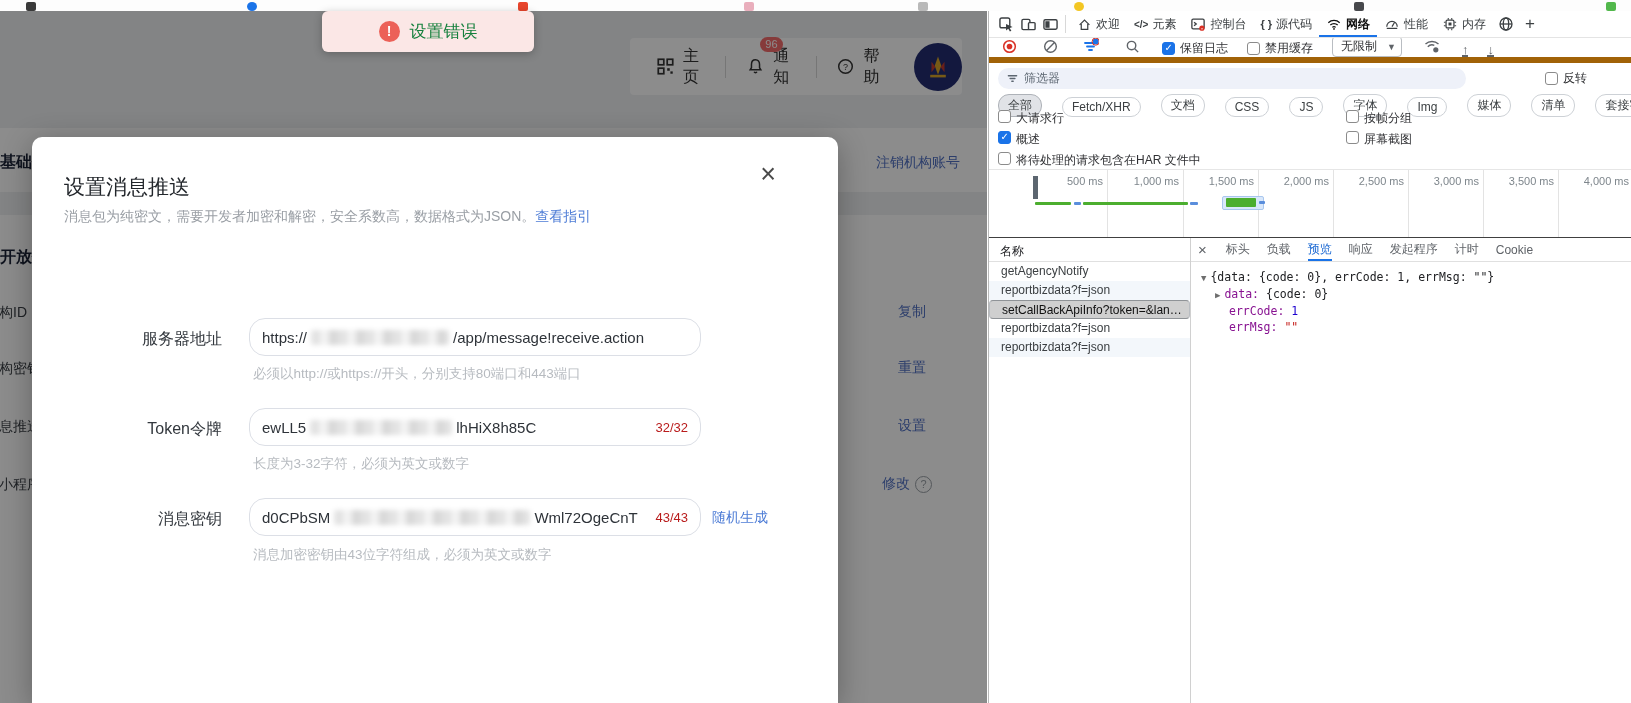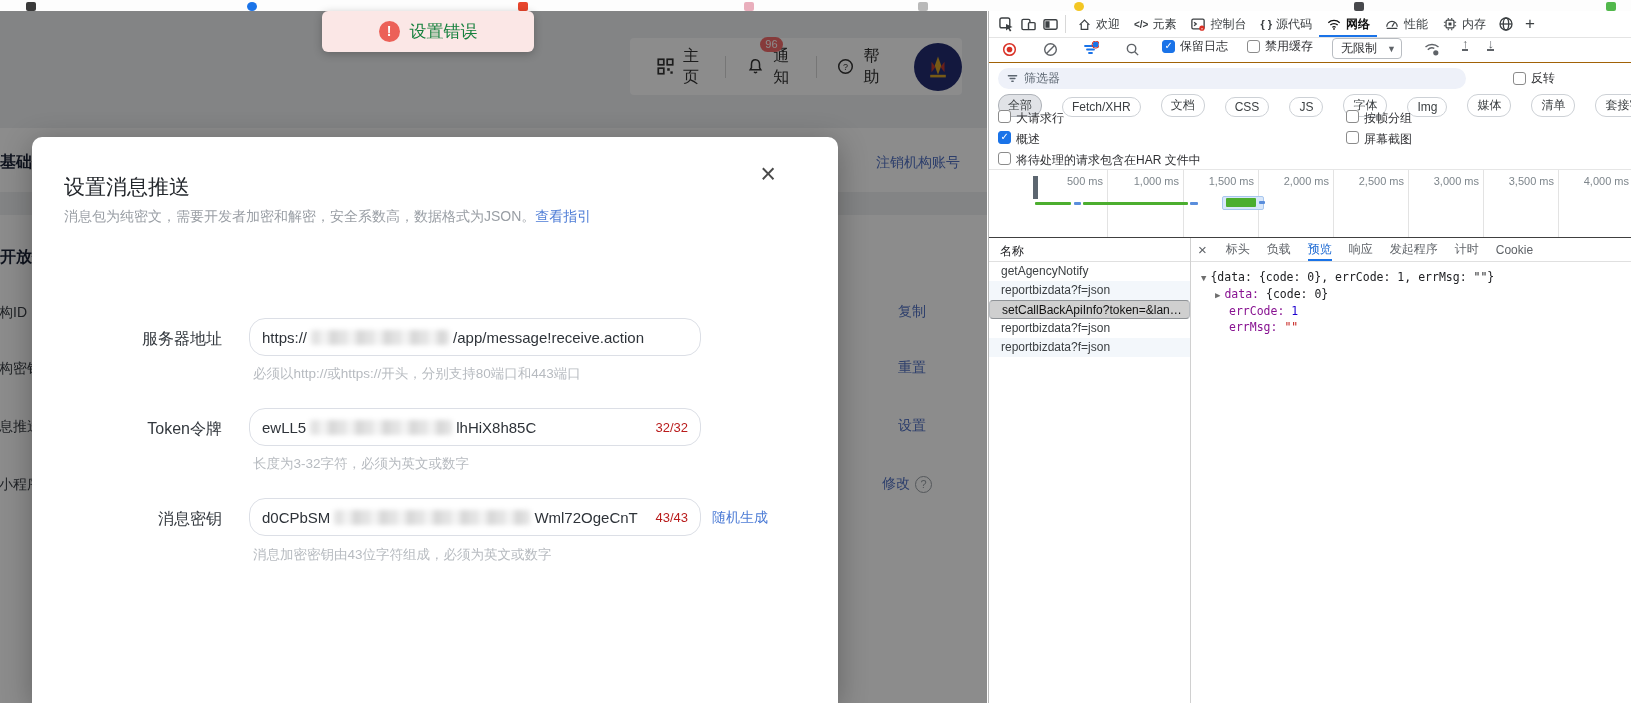--- a/index.html
+++ b/index.html
@@ -48,34 +48,34 @@
           background:repeating-linear-gradient(90deg,#e3e3e3 0 9px,#f2f2f2 9px 18px,#d9d9d9 18px 27px);filter:blur(2.5px)}
   .mgen{position:absolute;left:680px;font-size:14px;color:#4d7cd6}
   
   .devtools{left:988px;top:11px;width:643px;height:692px;background:#fff;border-left:1px solid #b9b9b9;box-sizing:border-box}
   .dt-row1{position:absolute;left:0;top:0;width:100%;height:27px;border-bottom:1px solid #e4e4e4;
            display:flex;align-items:center;box-sizing:border-box;overflow:hidden}
   .tool-ic{display:flex;align-items:center;justify-content:center;width:22px;height:22px;flex:none}
   .vsep{width:1px;height:18px;background:#d8d8d8;margin:0 4px;flex:none}
   .dtab{display:flex;align-items:center;gap:4px;padding:0 7px;font-size:12px;color:#3c4043;height:100%;flex:none;white-space:nowrap}
   .dtab.active{color:#111;font-weight:700;box-shadow:inset 0 -2px 0 #1a73e8}
-  .dt-row2{position:absolute;left:0;top:27px;width:100%;height:25px;border-bottom:1px solid #a16207;
-           display:flex;align-items:flex-start;gap:19px;padding-left:9px;box-sizing:border-box;overflow:hidden}
+  .dt-row2{position:absolute;left:0;top:27px;width:100%;height:25px;border-bottom:6px solid #a16207;
+           display:flex;align-items:flex-end;gap:19px;padding-left:9px;box-sizing:border-box;overflow:hidden}
   .cbrow{display:flex;align-items:center;gap:5px;font-size:12px;color:#303134;white-space:nowrap}
   .cb{width:13px;height:13px;border:1px solid #8b8b8b;border-radius:3px;background:#fff;box-sizing:border-box;flex:none;position:relative}
   .cb.on{background:#1a73e8;border-color:#1a73e8}
   .cb.on::after{content:"✓";color:#fff;font-size:10px;position:absolute;left:1.5px;top:-1px;font-weight:700}
   .sel{border:1px solid #b9bdc2;border-radius:4px;height:19px;display:flex;align-items:center;
        padding:0 5px 0 8px;font-size:12px;color:#303134;gap:10px}
   .caret{font-size:9px;color:#5f6368}
   .dt-row3{position:absolute;left:0;top:52px;width:100%;height:31px;display:flex;align-items:center;
            padding-left:9px;box-sizing:border-box}
   .fpill{width:468px;height:21px;background:#eef1f9;border-radius:11px;display:flex;align-items:center;
          gap:6px;padding:0 9px;font-size:12px;color:#5c6671;box-sizing:border-box}
-  .invert{position:absolute;left:524px}
+  .invert{position:absolute;left:556px}
   .dt-row4{position:absolute;left:0;top:83px;width:100%;height:23px;display:flex;align-items:flex-end;gap:20px;
            padding-left:9px;box-sizing:border-box;overflow:hidden}
   .chip{border:1px solid #cdd1d6;border-radius:11px;padding:2px 9px;font-size:12px;color:#3c4043;white-space:nowrap;flex:none}
   .chip.active{background:#e1e3e7;border-color:#aeb2b8}
   .optrow{position:absolute;left:9px;display:flex;gap:5px}
   
   .ovw{position:absolute;left:0;top:158px;width:100%;height:69px;border-top:1px solid #e6e6e6;
        border-bottom:1px solid #404040;box-sizing:border-box;overflow:hidden}
   .gline{position:absolute;top:0;width:1px;height:69px;background:#e3e3e3}
   .tick{position:absolute;top:5px;width:70px;text-align:right;font-size:11px;color:#7e868c;white-space:nowrap}

